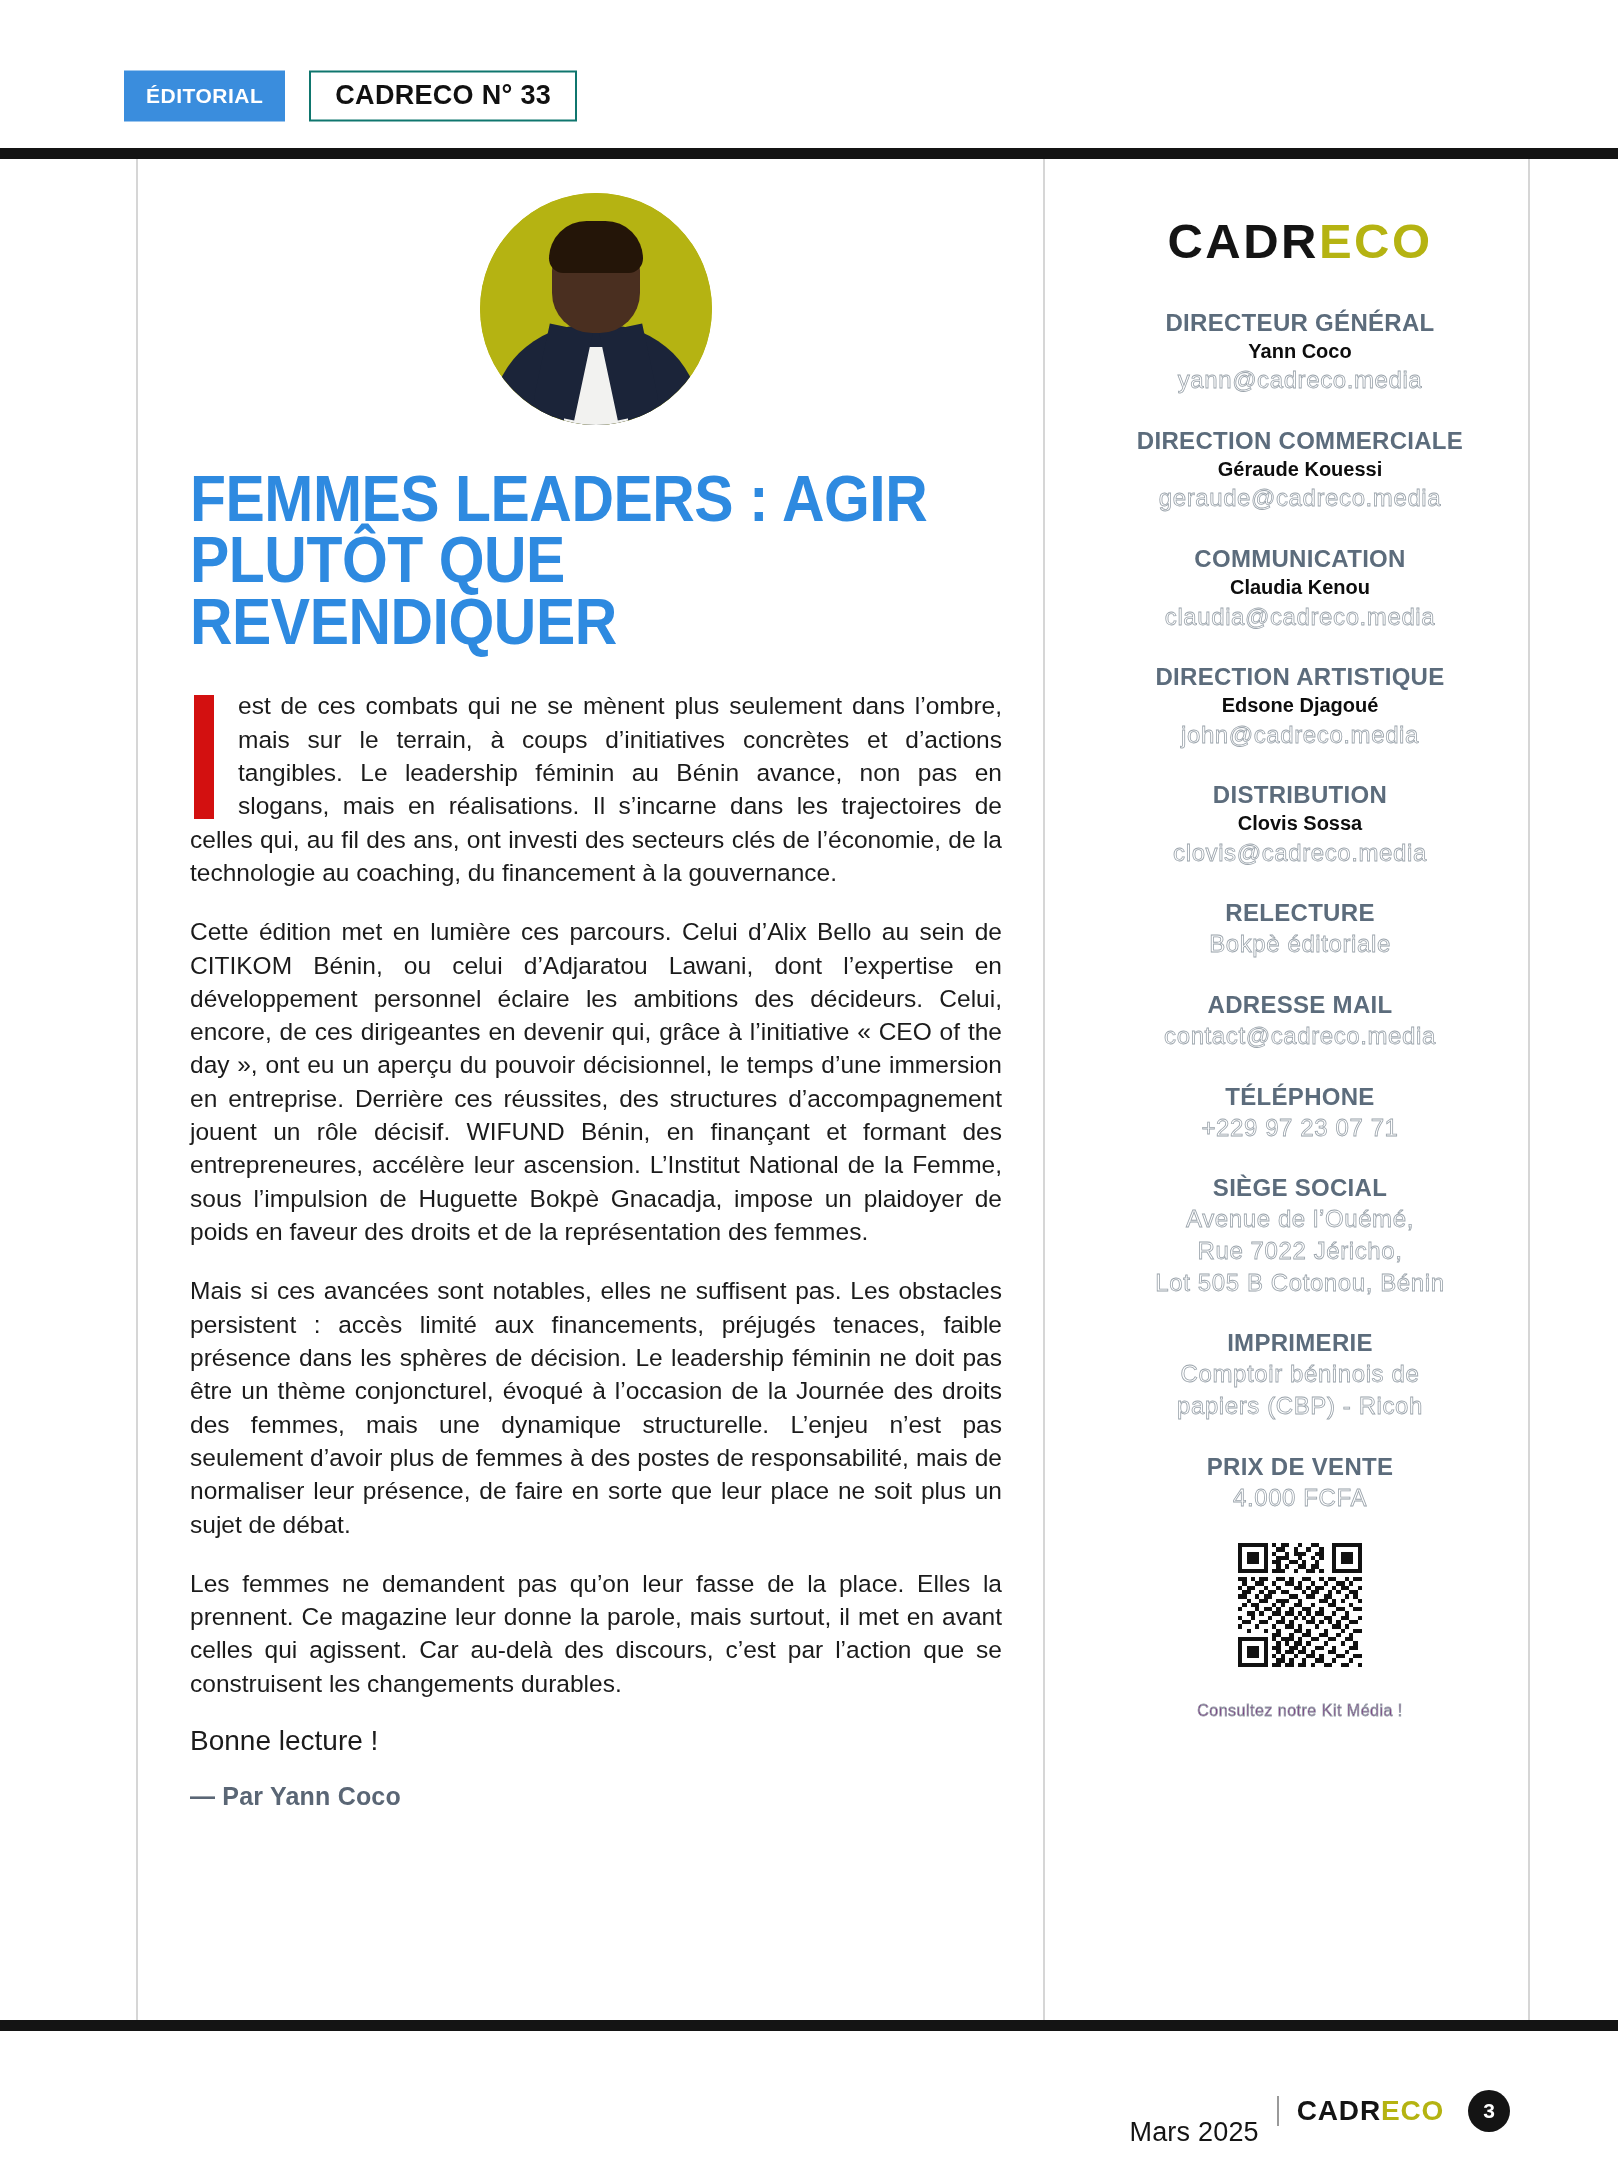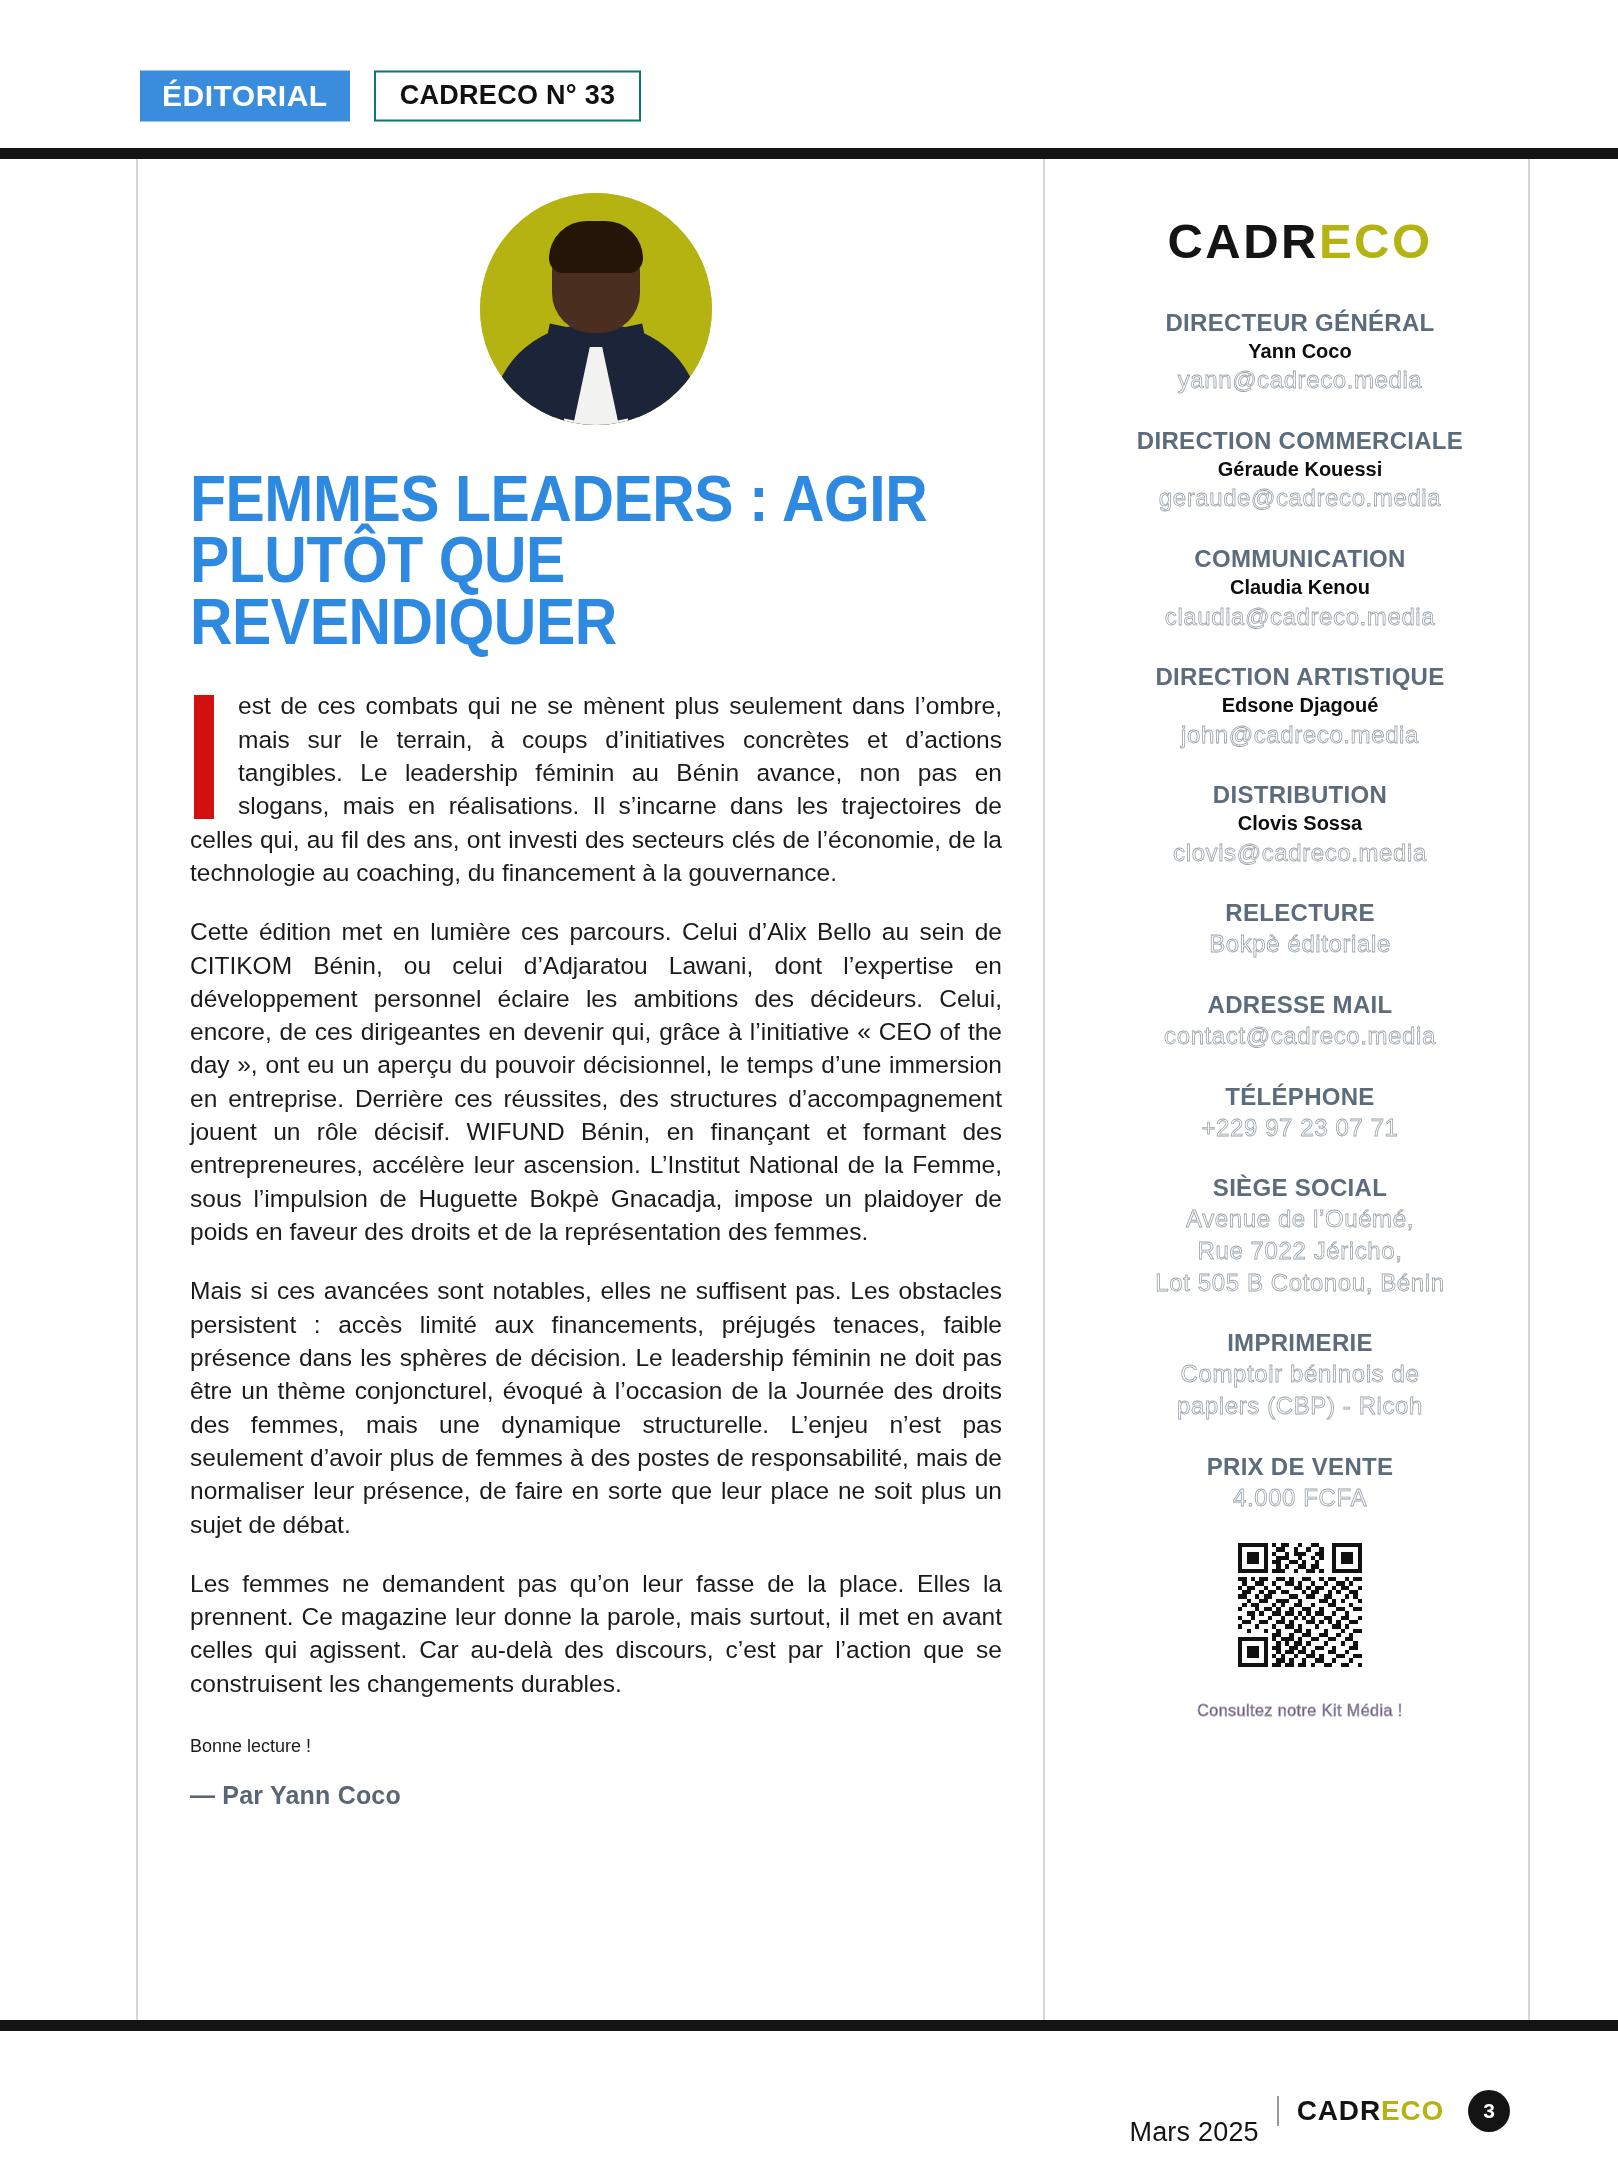--- a/index.html
+++ b/index.html
@@ -33,28 +33,27 @@
     top: 96px;
     display: flex;
     align-items: stretch;
     gap: 24px;
     transform: translateY(-50%);
   }
 
   .tag-editorial {
     background: #3a8ddd;
     color: #ffffff;
-    font-size: 30px;
+    font-size: 21px;
     font-weight: 700;
     letter-spacing: 0.5px;
     padding: 9px 22px 11px 22px;
     line-height: 1;
     display: flex;
     align-items: center;
-    margin-left: 16px;
   }
 
   .tag-issue {
     border: 2px solid #0f766e;
     color: #111111;
     font-size: 27px;
     font-weight: 700;
     letter-spacing: 0.3px;
     padding: 9px 24px 11px 24px;
     line-height: 1;
@@ -233,24 +232,24 @@
     float: left;
     width: 20px;
     height: 124px;
     background: #d31010;
     margin: 6px 24px 0 4px;
     color: transparent;
     font-size: 1px;
   }
 
   .closing {
-    font-size: 18px;
+    font-size: 28px;
     line-height: 1.36;
     color: #1b1b1b;
-    margin-top: 34px;
+    margin-top: 22px;
   }
 
   .byline {
     margin-top: 22px;
     font-size: 25px;
     font-weight: 700;
     color: #5a6675;
     letter-spacing: 0.2px;
   }
 

